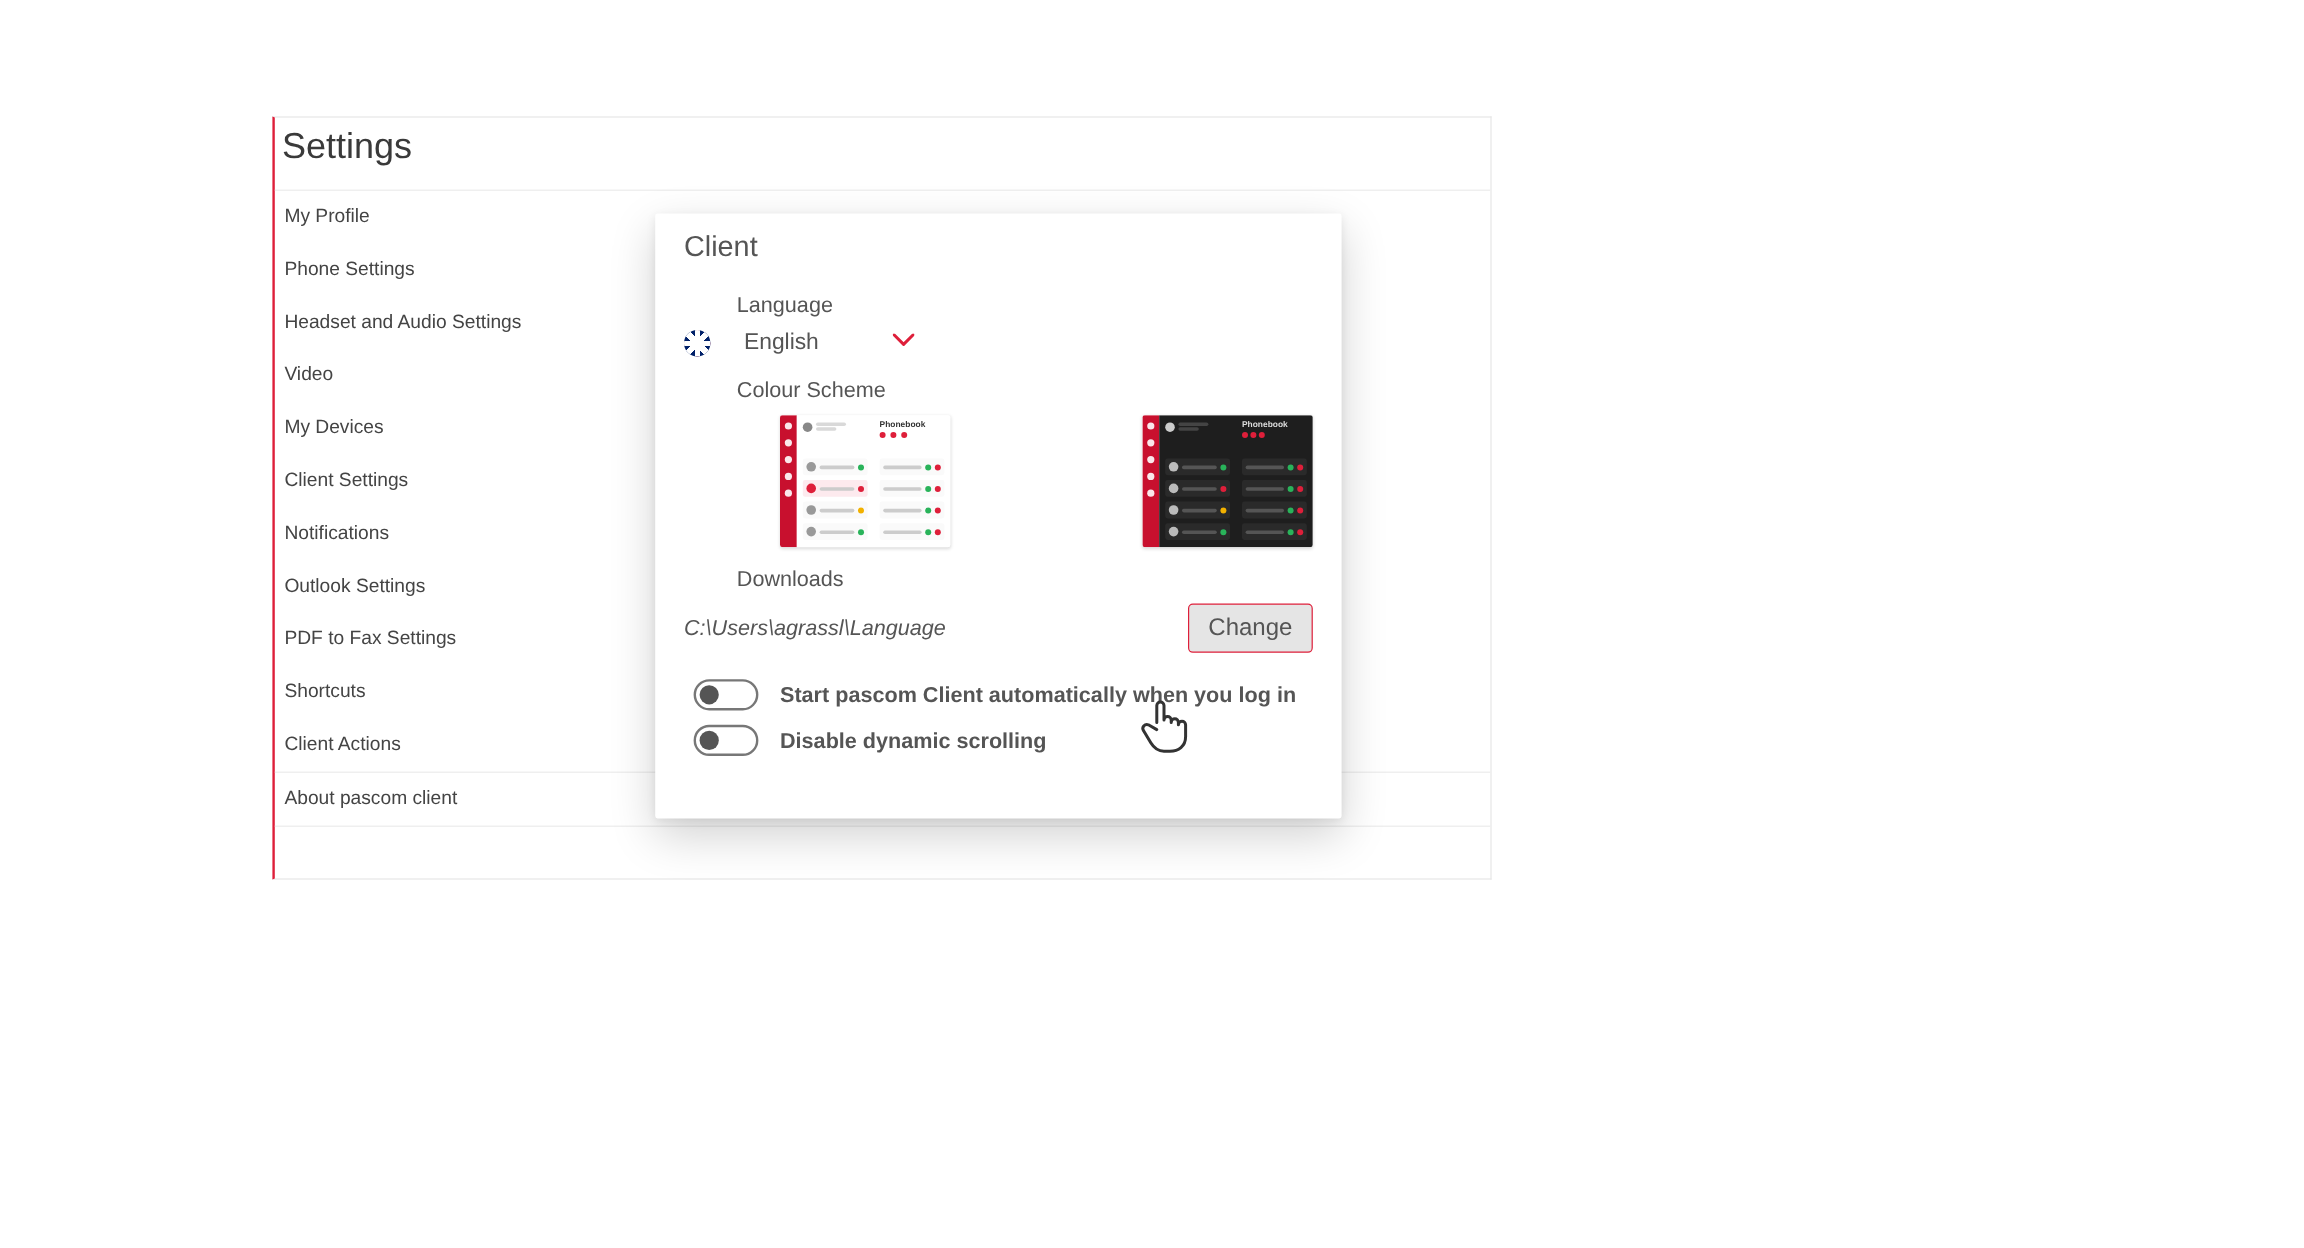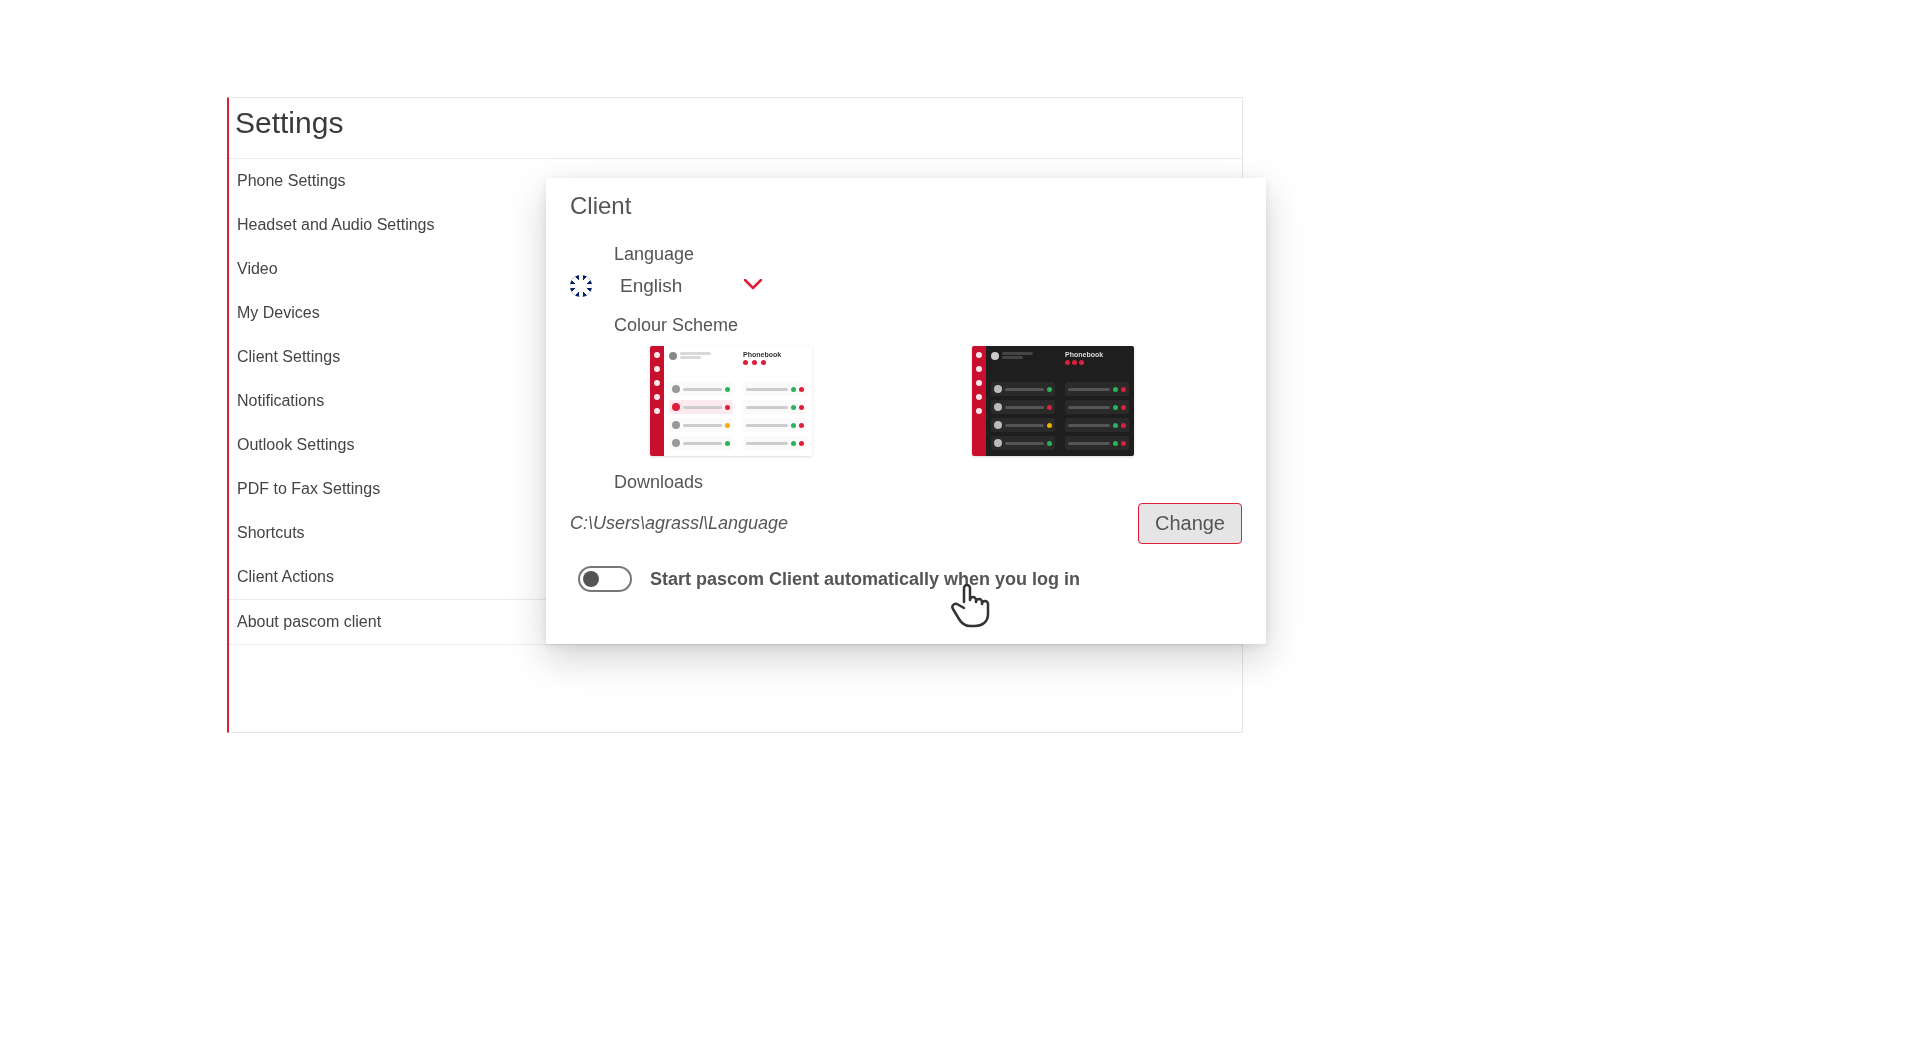--- a/index.html
+++ b/index.html
@@ -37,21 +37,21 @@
     cursor: pointer;
   }
   .nav-item.divided {
     border-top: 1px solid #ececec;
     border-bottom: 1px solid #ececec;
   }
   .client-panel {
     position: absolute;
     left: 546px;
     top: 178px;
-    width: 720px;
+    width: 572px;
     background: #fff;
     border-radius: 2px;
     box-shadow: 0 14px 38px rgba(0,0,0,0.18), 0 2px 8px rgba(0,0,0,0.08);
     padding: 14px 24px 40px 24px;
   }
   .client-title {
     font-size: 24px;
     color: #555;
     padding: 0 0 24px 0;
   }
@@ -224,20 +224,21 @@
     height: 50px;
     pointer-events: none;
   }
 </style>
 </head>
 <body>
 
 <div class="settings-window">
   <div class="settings-title">Settings</div>
   <div class="settings-nav">
+    <div class="nav-item">My Profile</div>
     <div class="nav-item">Phone Settings</div>
     <div class="nav-item">Headset and Audio Settings</div>
     <div class="nav-item">Video</div>
     <div class="nav-item">My Devices</div>
     <div class="nav-item">Client Settings</div>
     <div class="nav-item">Notifications</div>
     <div class="nav-item">Outlook Settings</div>
     <div class="nav-item">PDF to Fax Settings</div>
     <div class="nav-item">Shortcuts</div>
     <div class="nav-item">Client Actions</div>
@@ -422,17 +423,23 @@
     <span class="downloads-path">C:\Users\agrassl\Language</span>
     <button class="change-btn">Change</button>
   </div>
 
   <div class="toggle-row">
     <div class="toggle">
         <div class="knob"></div>
       </div>
     <span class="toggle-label">Start pascom Client automatically when you log in</span>
   </div>
+  <div class="toggle-row">
+    <div class="toggle">
+        <div class="knob"></div>
+      </div>
+    <span class="toggle-label">Disable dynamic scrolling</span>
+  </div>
 </div>
 
 <svg class="cursor-hand" viewBox="0 0 48 50">
   <path d="M16 22 V8 a3 3 0 0 1 6 0 V20 a3 3 0 0 1 6 0 v2 a3 3 0 0 1 6 0 v2 a3 3 0 0 1 6 0 v10 c0 8 -6 12 -13 12 h-5 c-5 0 -8 -2 -11 -7 l-6 -10 c-2 -3 1 -6 4 -5 l7 4" fill="#fff" stroke="#333" stroke-width="2.5" stroke-linejoin="round" stroke-linecap="round"></path>
 </svg>
 
 </body></html>

